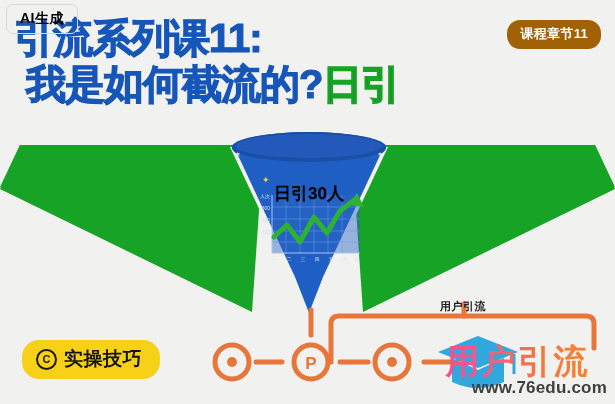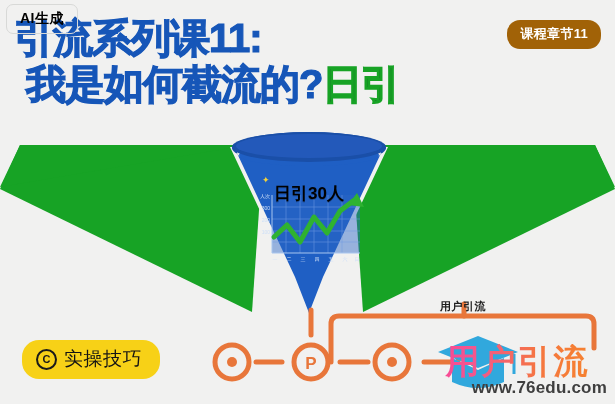--- a/index.html
+++ b/index.html
@@ -137,21 +137,21 @@
   }
   .tips-c{
     width:17px;height:17px;border-radius:50%;
     border:2px solid #1a1a1a;
     display:flex;align-items:center;justify-content:center;
     font-size:11px;font-weight:bold;color:#1a1a1a;
     line-height:1;
   }
   .tips-text{
     color:#141414;
-    font-size:19px;font-weight:normal;
+    font-size:19px;font-weight:bold;
     letter-spacing:.5px;
     white-space:nowrap;
   }
 
   
   .brand{
     position:absolute;right:8px;bottom:6px;
     z-index:32;
     text-align:center;
   }

